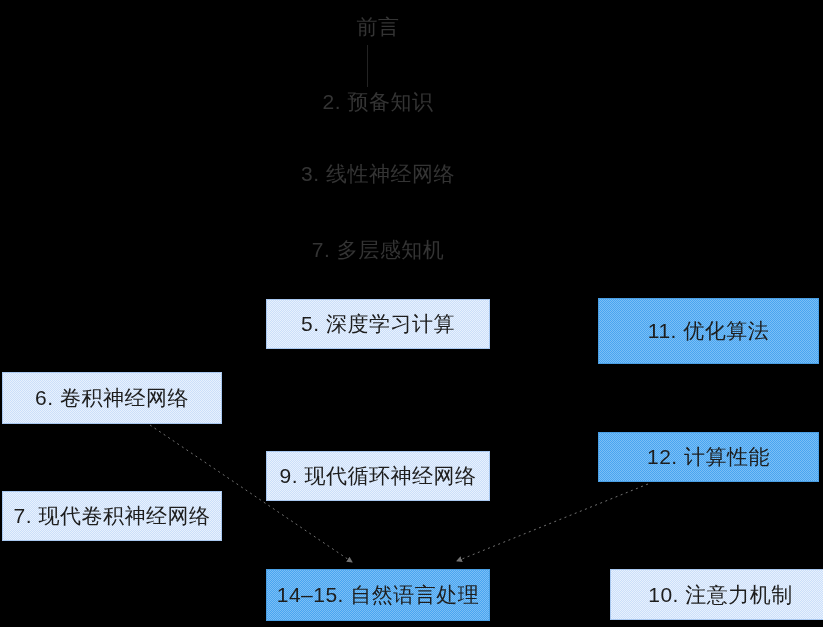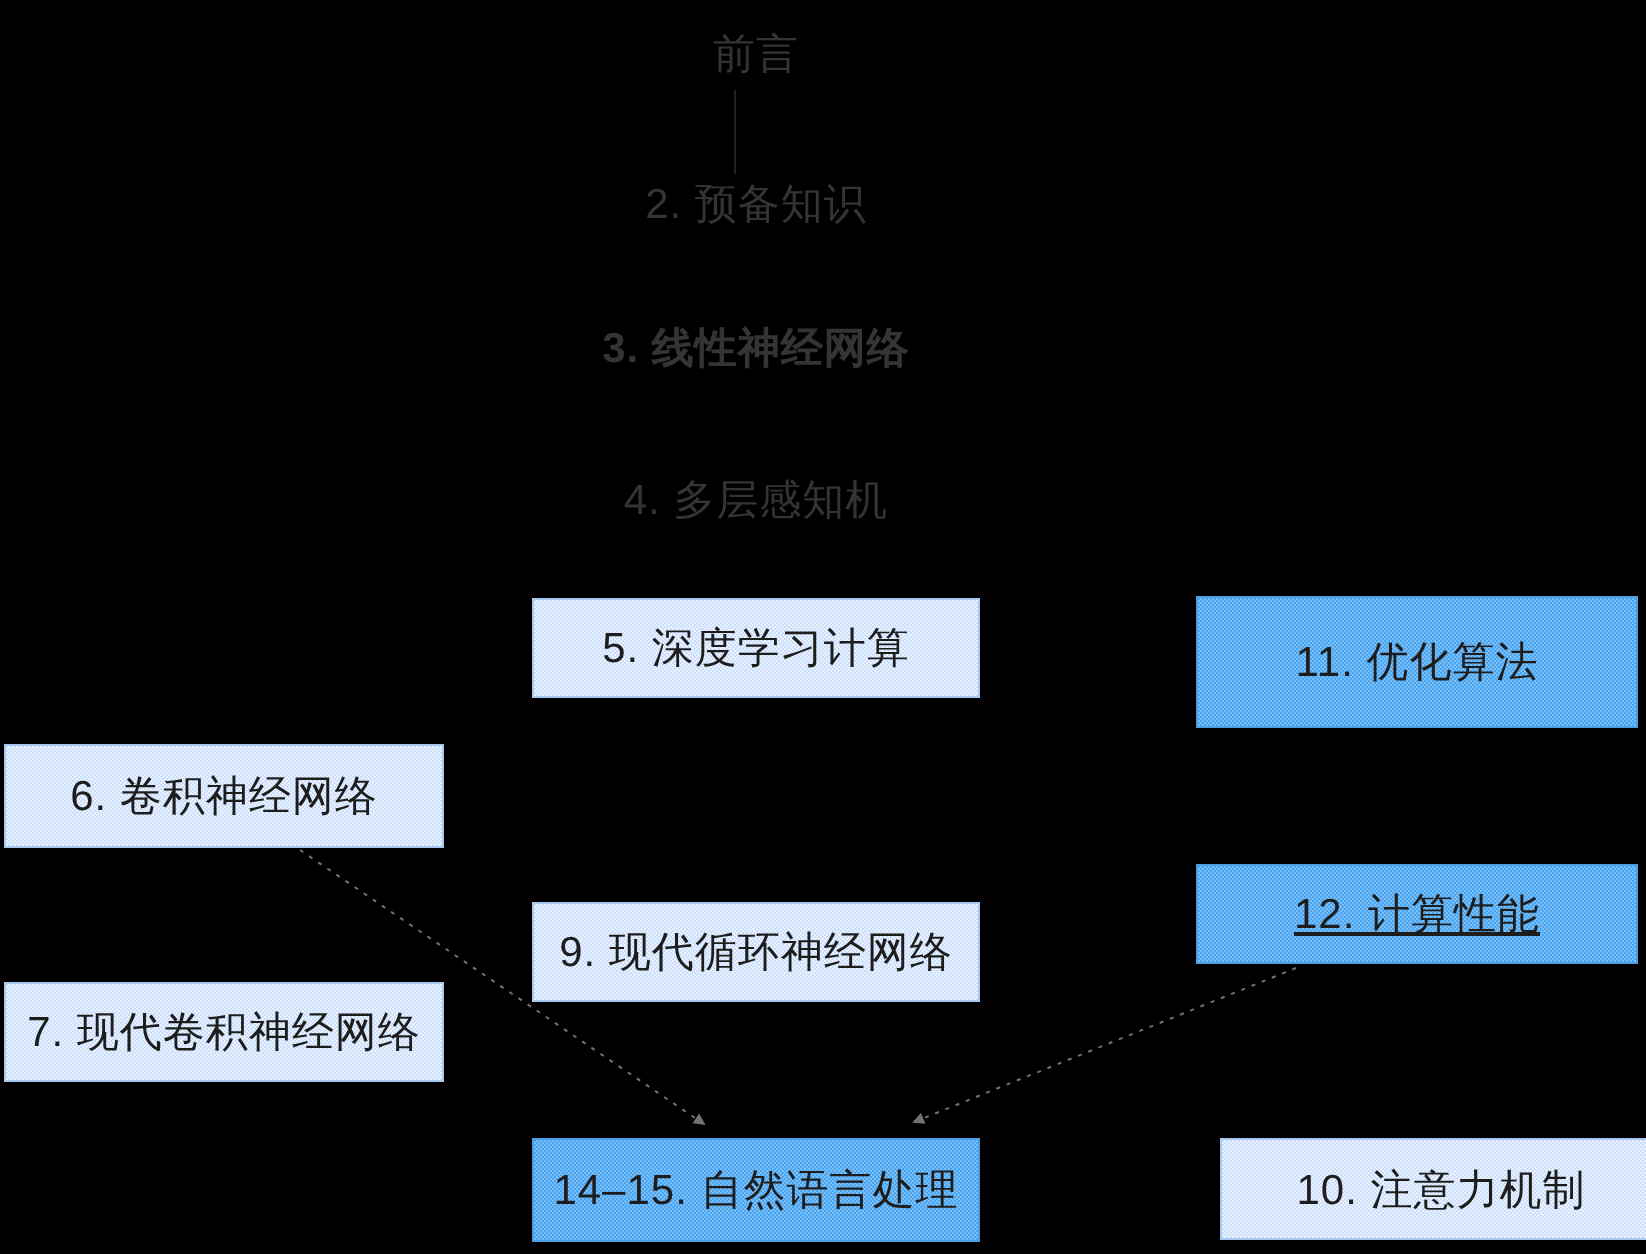--- a/index.html
+++ b/index.html
@@ -51,39 +51,39 @@
     <line x1="150" y1="425" x2="352" y2="562" stroke="#999999" stroke-width="1" stroke-dasharray="2 3.5" marker-end="url(#arrow)" opacity="0.75"></line>
     <line x1="648" y1="484" x2="457" y2="561" stroke="#999999" stroke-width="1" stroke-dasharray="2 3.5" marker-end="url(#arrow)" opacity="0.75"></line>
   </svg>
 
   <div class="node node--faint" style="left:266px;top:14px;width:224px;height:26px;">
     <span>前言</span>
   </div>
   <div class="node node--faint" style="left:266px;top:89px;width:224px;height:26px;">
     <span>2. 预备知识</span>
   </div>
-  <div class="node node--faint" style="left:266px;top:161px;width:224px;height:26px;font-weight:bold;">
+  <div class="node node--faint" style="left:266px;top:161px;width:224px;height:26px;">
     <span>3. 线性神经网络</span>
   </div>
   <div class="node node--faint" style="left:266px;top:237px;width:224px;height:26px;">
-    <span>4. 多层感知机</span>
+    <span>7. 多层感知机</span>
   </div>
 
   <div class="node node--light" style="left:266px;top:299px;width:224px;height:50px;">
     <span>5. 深度学习计算</span>
   </div>
   <div class="node node--medium" style="left:598px;top:298px;width:221px;height:66px;">
     <span>11. 优化算法</span>
   </div>
 
   <div class="node node--light" style="left:2px;top:372px;width:220px;height:52px;text-align:center;">
     <span>6. 卷积神经网络</span>
   </div>
 
-  <div class="node node--medium" style="left:598px;top:432px;width:221px;height:50px;text-decoration:underline;">
+  <div class="node node--medium" style="left:598px;top:432px;width:221px;height:50px;">
     <span>12. 计算性能</span>
   </div>
   <div class="node node--light" style="left:266px;top:451px;width:224px;height:50px;">
     <span>9. 现代循环神经网络</span>
   </div>
   <div class="node node--light" style="left:2px;top:491px;width:220px;height:50px;">
     <span>7. 现代卷积神经网络</span>
   </div>
 
   <div class="node node--medium" style="left:266px;top:569px;width:224px;height:52px;">

